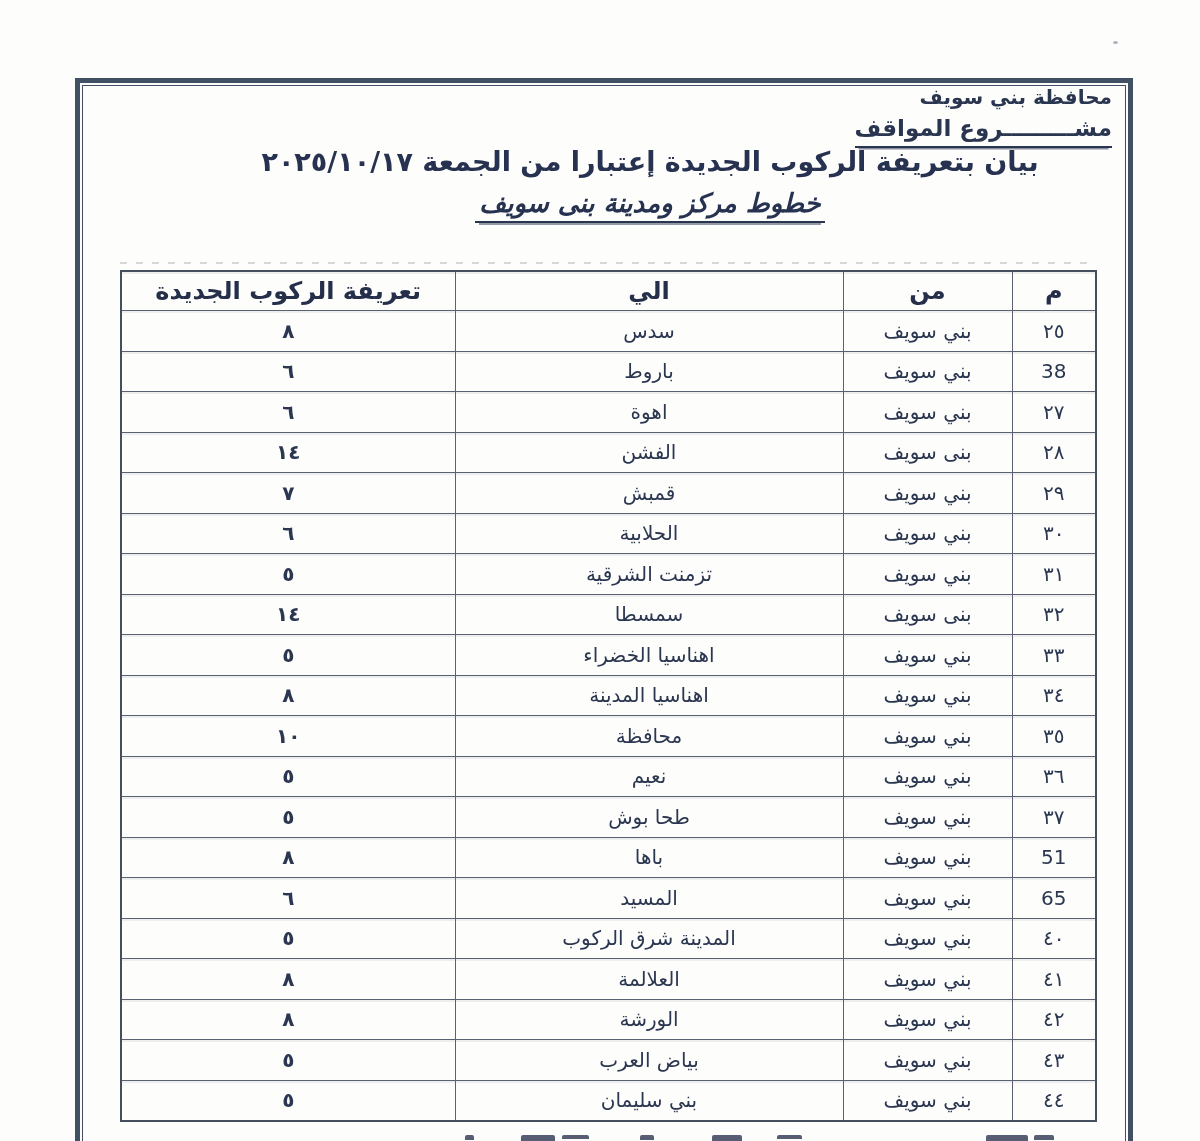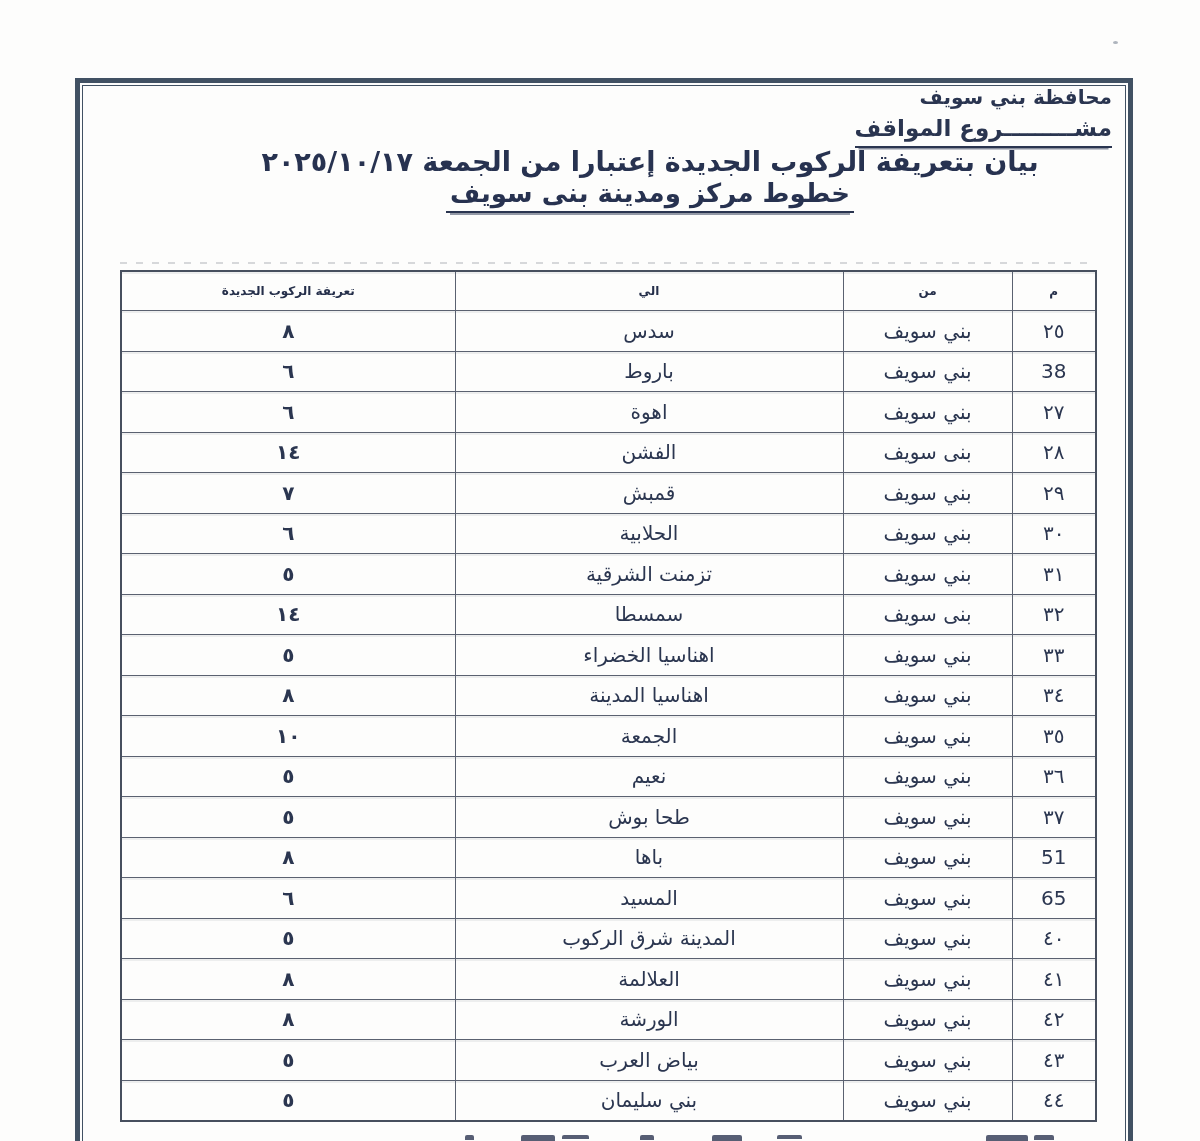--- a/index.html
+++ b/index.html
@@ -30,21 +30,21 @@
     text-align:right;
   }
   
   .title-block{
     position:absolute;top:146px;left:130px;width:1040px;
     direction:rtl;text-align:center;
   }
   .doc-title{
     font-size:27px;font-weight:bold;color:#273250;letter-spacing:-.5px;
   }
-  .doc-subtitle-wrap{margin-top:1px;}
+  .doc-subtitle-wrap{margin-top:11px;font-style:italic;}
   .doc-subtitle{
     display:inline-block;font-size:26px;font-weight:bold;color:#273250;
     border-bottom:2px solid #2a3550;padding:0 4px 3px 4px;
     box-shadow:0 6px 0 -4px rgba(42,53,80,.5);
   }
   
   .scan-artifact{
     position:absolute;left:120px;top:262px;width:975px;height:2px;
     background:repeating-linear-gradient(90deg,rgba(125,130,140,.30) 0 7px,transparent 7px 16px);
   }
@@ -52,25 +52,25 @@
   .fare-table{
     position:absolute;left:120px;top:270px;width:975px;
     border-collapse:collapse;table-layout:fixed;direction:rtl;
     border:2px solid #474f5e;
   }
   .fare-table th,.fare-table td{
     border:1.5px solid #5a6170;text-align:center;vertical-align:middle;
     padding:0 6px;overflow:hidden;white-space:nowrap;
     box-shadow:inset 0 2px 0 rgba(100,106,118,.10);
   }
-  .fare-table th{height:38px;font-size:12px;font-weight:bold;color:#252f4a;}
+  .fare-table th{height:38px;font-size:24px;font-weight:bold;color:#252f4a;}
   .fare-table td{height:39.5px;font-size:20px;color:#2b3650;}
   .col-num-cell{font-size:19px;}
   .col-fare-cell{font-weight:bold;font-size:21px;letter-spacing:2px;}
-  th.hdr-fare{font-size:12px;}
+  th.hdr-fare{font-size:24px;}
   
   .cutoff-strip{position:absolute;left:0;top:1134px;width:1200px;height:7px;overflow:hidden;}
   .cutoff-strip i{
     position:absolute;top:1px;display:block;background:#3a425c;opacity:.85;
     border-radius:2px 2px 0 0;
   }
   .m1{left:465px;width:9px;height:5px;}
   .m2{left:521px;width:34px;height:6px;}
   .m3{left:562px;width:27px;height:4px;}
   .m4{left:640px;width:14px;height:5px;}
@@ -185,21 +185,21 @@
   <tr>
     <td class="col-num-cell">٣٤</td>
     <td class="col-from-cell">بني سويف</td>
     <td class="col-to-cell">اهناسيا المدينة</td>
     <td class="col-fare-cell">٨</td>
   </tr>
 
   <tr>
     <td class="col-num-cell">٣٥</td>
     <td class="col-from-cell">بني سويف</td>
-    <td class="col-to-cell">الجمعة</td>
+    <td class="col-to-cell">محافظة</td>
     <td class="col-fare-cell">١٠</td>
   </tr>
 
   <tr>
     <td class="col-num-cell">٣٦</td>
     <td class="col-from-cell">بني سويف</td>
     <td class="col-to-cell">نعيم</td>
     <td class="col-fare-cell">٥</td>
   </tr>
 

